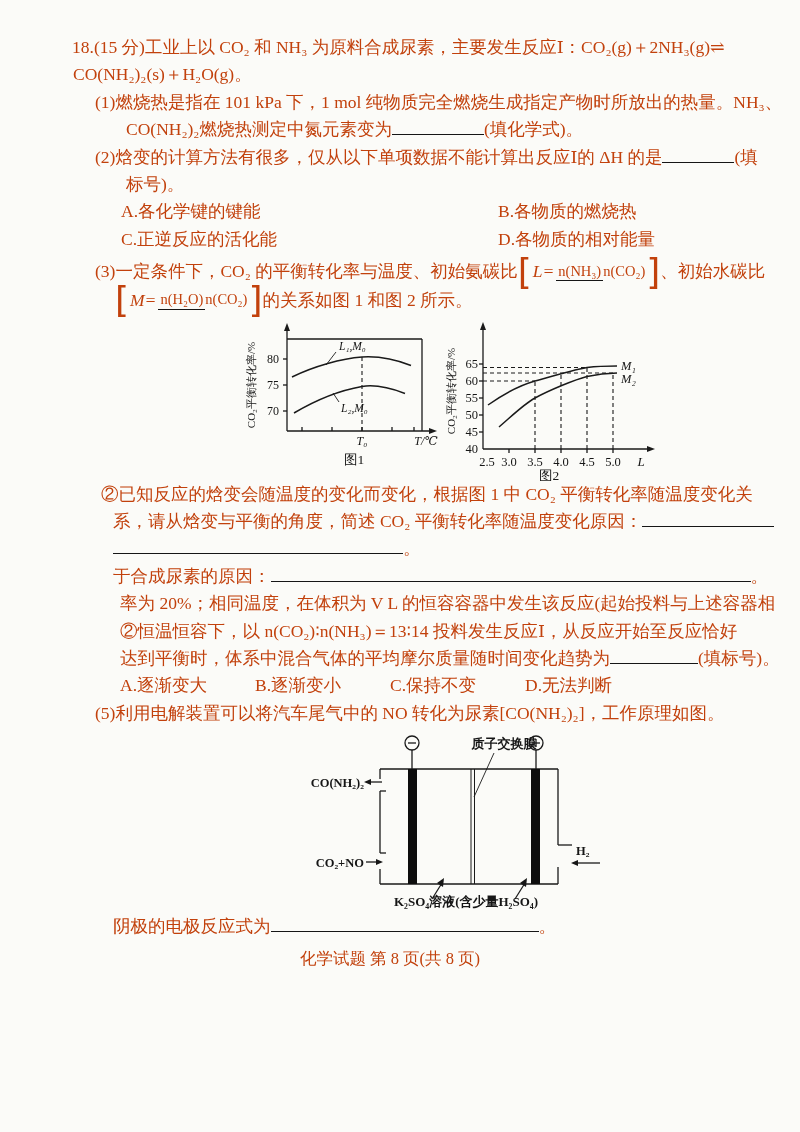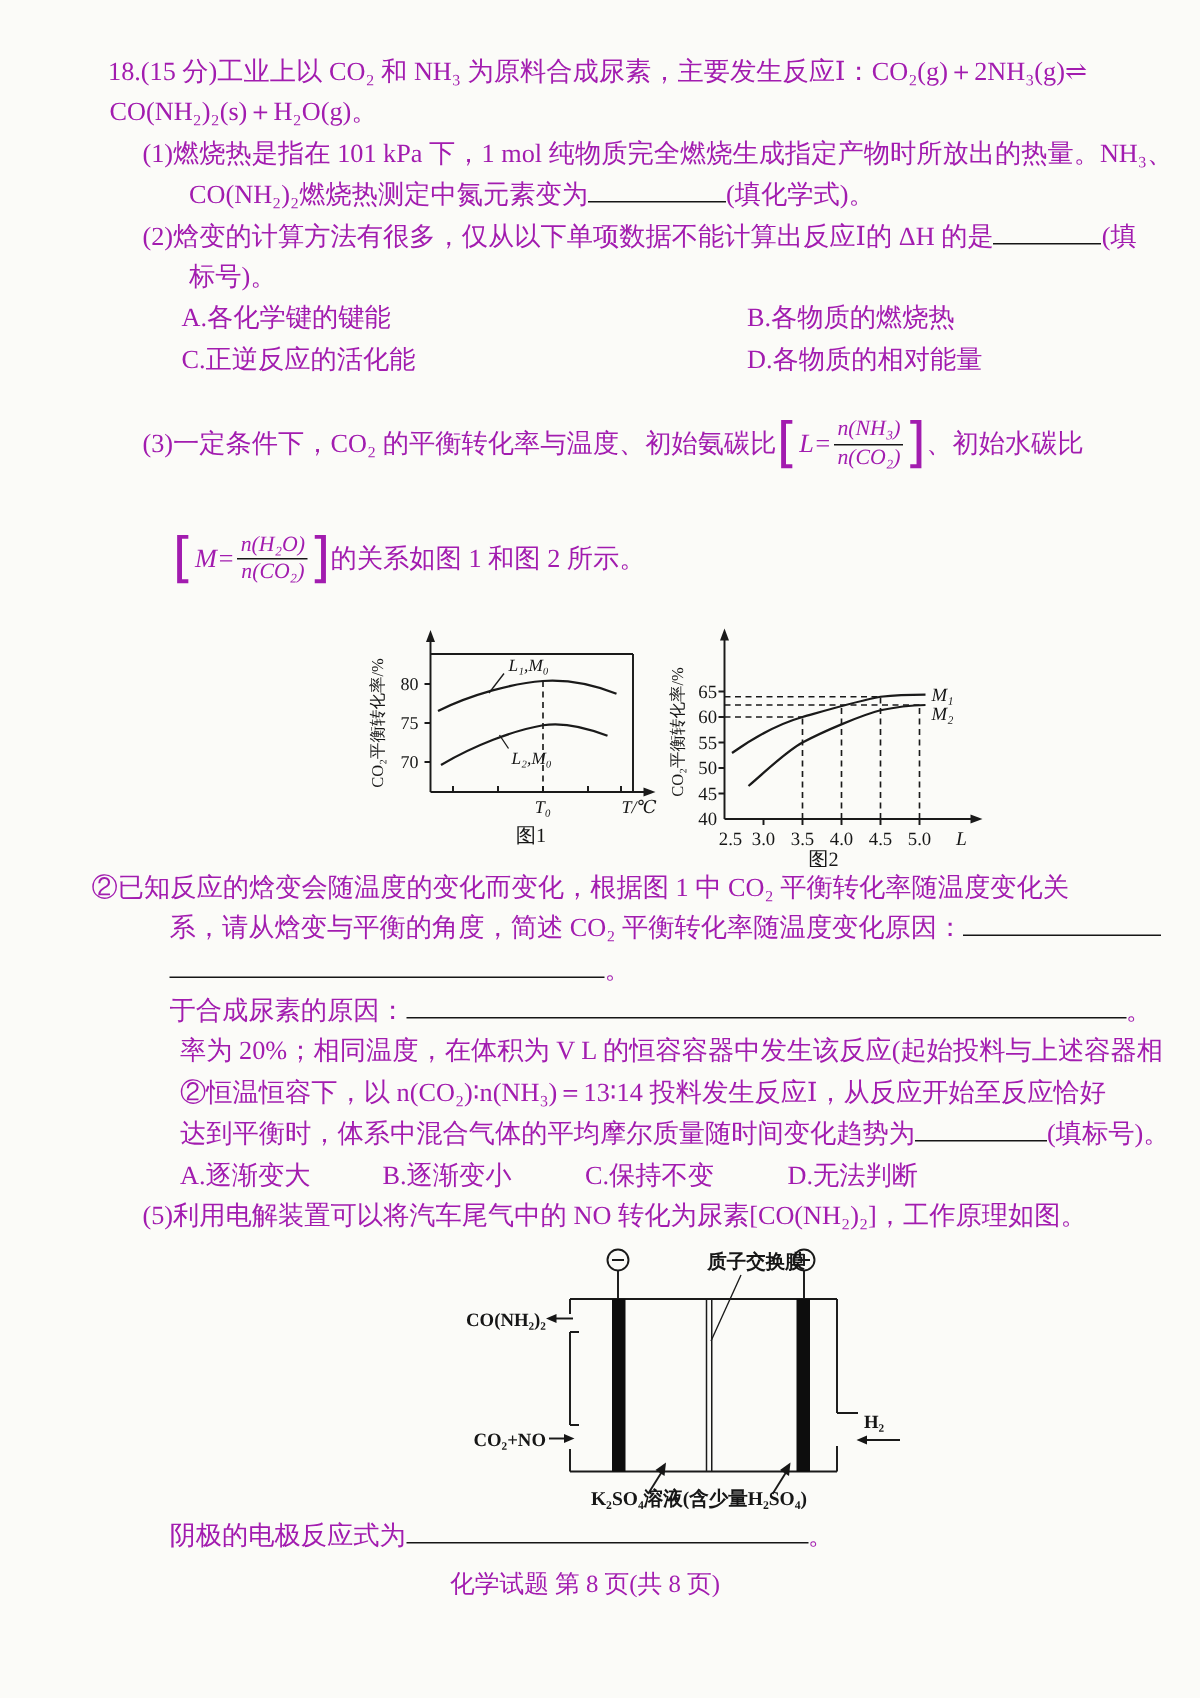--- a/index.html
+++ b/index.html
@@ -1,34 +1,34 @@
 <!DOCTYPE html>
 <html><head>
 <meta charset="utf-8">
 <style>
   html,body{margin:0;padding:0;}
   body{width:800px;height:1132px;background:#fbfbf8;}
   .page{
     position:relative;width:800px;height:1132px;overflow:hidden;box-sizing:border-box;
     padding-top:34px;
     font-family:"Liberation Serif","DejaVu Serif",serif;
-    color:#a21caf;font-size:17.5px;line-height:27.4px;font-weight:500;
+    color:#c2410c;font-size:17.5px;line-height:27.4px;font-weight:500;
   }
   p{margin:0;padding:0;white-space:nowrap;}
   .ml72{margin-left:72px}.ml95{margin-left:95px}.ml98{margin-left:73px}
-  .ml113{margin-left:113px}.ml115{margin-left:115px}.ml117{margin-left:61px}
+  .ml113{margin-left:113px}.ml115{margin-left:115px}.ml117{margin-left:101px}
   .ml119{margin-left:119px}.ml120{margin-left:120px}.ml121{margin-left:121px}
   .ml126{margin-left:126px}
   .blank{display:inline-block;border-bottom:1.5px solid #161616;height:15px;vertical-align:baseline;}
   .col377{display:inline-block;width:377px;}
   .col135{display:inline-block;width:135px;}
   .fgroup{display:inline-flex;align-items:center;vertical-align:middle;}
   .bracket{font-size:36px;font-family:"DejaVu Sans",sans-serif;font-weight:400;line-height:0;}
   .lhs{font-style:italic;padding:0 1px;}
-  .frac{display:inline-flex;flex-direction:column;text-align:center;font-size:14.5px;line-height:1.2;font-style:italic;margin:16px 1px;}
+  .frac{display:inline-flex;flex-direction:row;text-align:center;font-size:14.5px;line-height:1.2;margin:0 1px;}
   .frac .num{border-bottom:1.3px solid #161616;padding:0 2px;}
   .tallline{line-height:1;margin-top:9px;margin-bottom:9px;}
   .figrow{display:flex;margin-left:242px;margin-top:4px;align-items:flex-start;}
   .devrow{margin-left:308px;margin-top:2px;}
   svg{display:block;}
   svg text{fill:#161616;font-family:"Liberation Serif","DejaVu Serif",serif;}
   .ax{stroke:#1a1a1a;stroke-width:1.3;fill:none;}
   .curve{stroke:#1a1a1a;stroke-width:1.5;fill:none;}
   .dash{stroke:#1a1a1a;stroke-width:1.1;fill:none;stroke-dasharray:4 3;}
   .thin{stroke:#1a1a1a;stroke-width:0.9;fill:none;}

